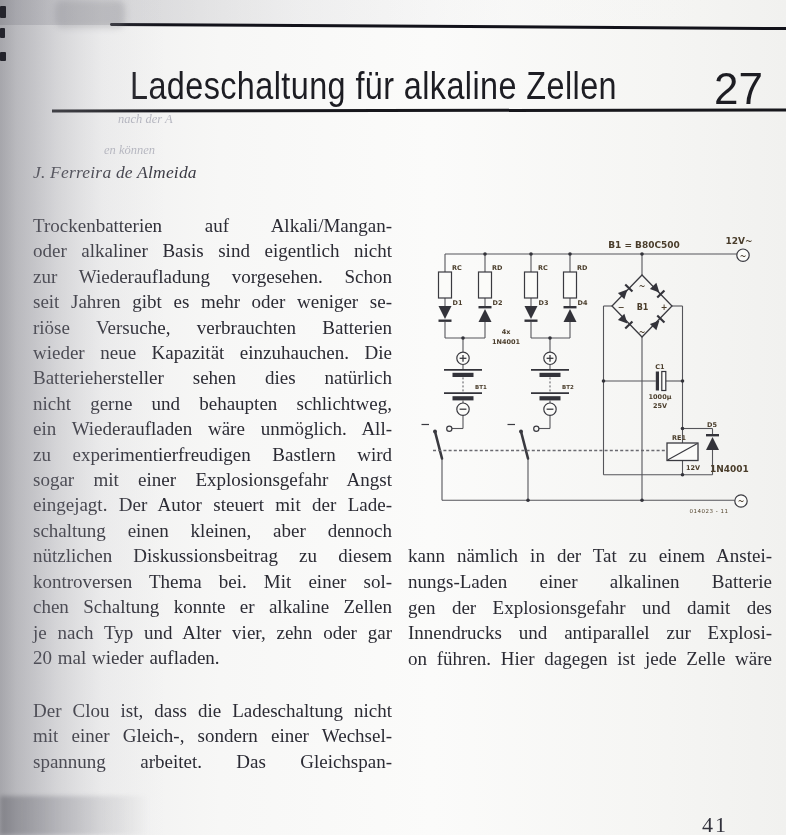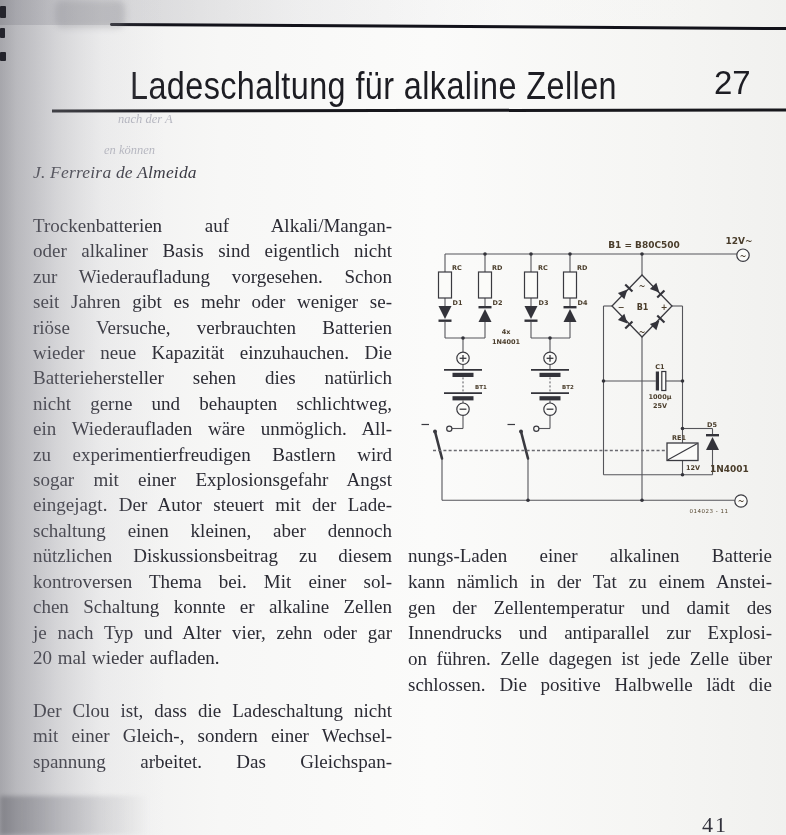--- a/index.html
+++ b/index.html
@@ -31,21 +31,21 @@
     filter:blur(.7px); font-family:"Liberation Serif",serif;
   }
   .title{
     position:absolute; left:130px; top:64px; z-index:2;
     font-family:"Liberation Sans", sans-serif; font-size:39px; font-weight:400;
     color:#1d1d23; letter-spacing:.5px; white-space:nowrap;
     transform:scaleX(.83); transform-origin:left top;
   }
   .chapter-num{
     position:absolute; left:714px; top:64px; z-index:2;
-    font-family:"Liberation Sans", sans-serif; font-size:33px; font-weight:400; color:#1d1d23;
+    font-family:"Liberation Sans", sans-serif; font-size:44px; font-weight:400; color:#1d1d23;
   }
   .title-rule{
     position:absolute; left:52px; top:109px; width:734px; height:2.6px;
     background:#17171c; transform:rotate(-.08deg); z-index:2;
   }
   .author{
     position:absolute; left:33px; top:162px; z-index:2;
     font-style:italic; font-size:17.5px; color:#3a3a44; letter-spacing:.2px;
   }
   .textcol{position:absolute; z-index:2;}
@@ -110,26 +110,25 @@
       <div class="tline">chen Schaltung konnte er alkaline Zellen</div>
       <div class="tline">je nach Typ und Alter vier, zehn oder gar</div>
       <div class="tline">20 mal wieder aufladen.</div>
     </div>
   <div class="textcol" id="para2">
       <div class="tline">Der Clou ist, dass die Ladeschaltung nicht</div>
       <div class="tline">mit einer Gleich-, sondern einer Wechsel-</div>
       <div class="tline">spannung arbeitet. Das Gleichspan-</div>
     </div>
   <div class="textcol" id="rcol">
+      <div class="tline">kann nämlich in der Tat zu einem Anstei-</div>
       <div class="tline">nungs-Laden einer alkalinen Batterie</div>
-      <div class="tline">kann nämlich in der Tat zu einem Anstei-</div>
-      <div class="tline">gen der Zellentemperatur und damit des</div>
+      <div class="tline">gen der Explosionsgefahr und damit des</div>
       <div class="tline">Innendrucks und antiparallel zur Explosi-</div>
-      <div class="tline">on führen. Zelle dagegen ist jede Zelle über</div>
-      <div class="tline">schlossen. Die positive Halbwelle lädt die</div>
+      <div class="tline">on führen. Hier dagegen ist jede Zelle wäre</div>
     </div>
 
   <div class="pagenum">41</div>
 
   <svg class="figure" width="371" height="300" viewBox="0 0 371 300">
     <g stroke="#55555a" stroke-width="1.1" fill="none">
 
       <line x1="30" y1="29" x2="321.8" y2="29"></line>
 
       <line x1="27" y1="275.2" x2="319.8" y2="275.2"></line>

